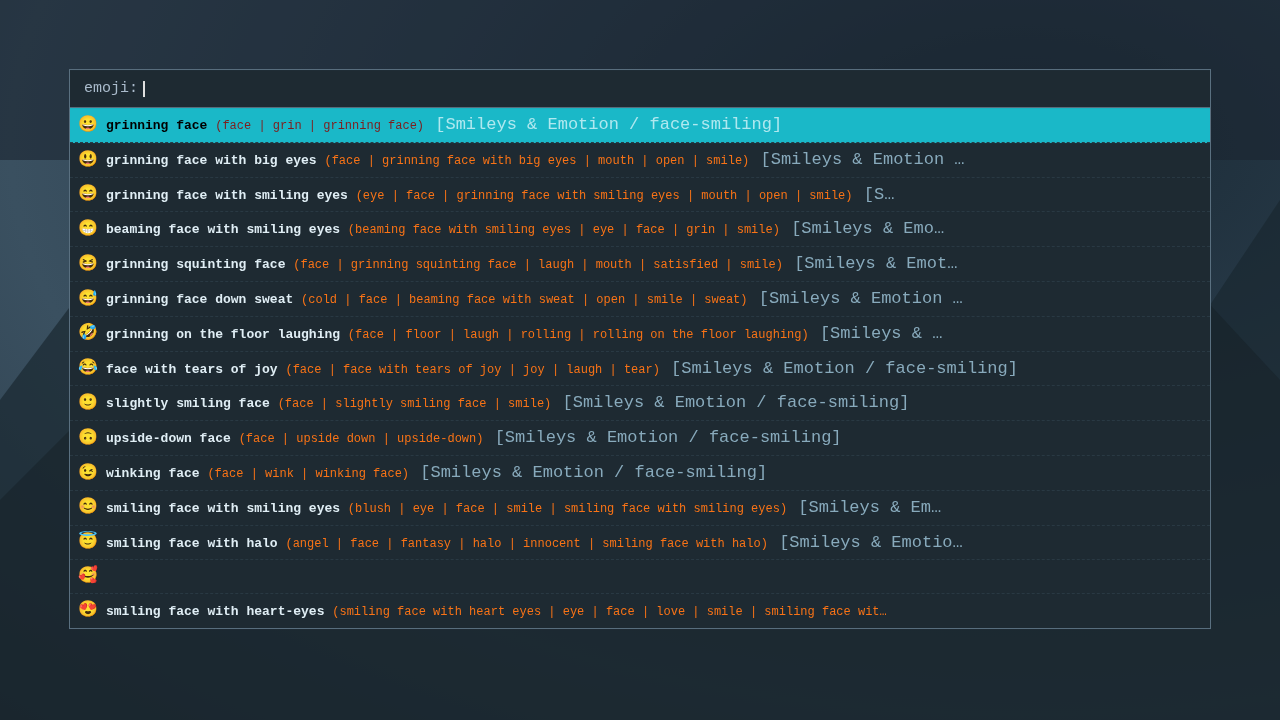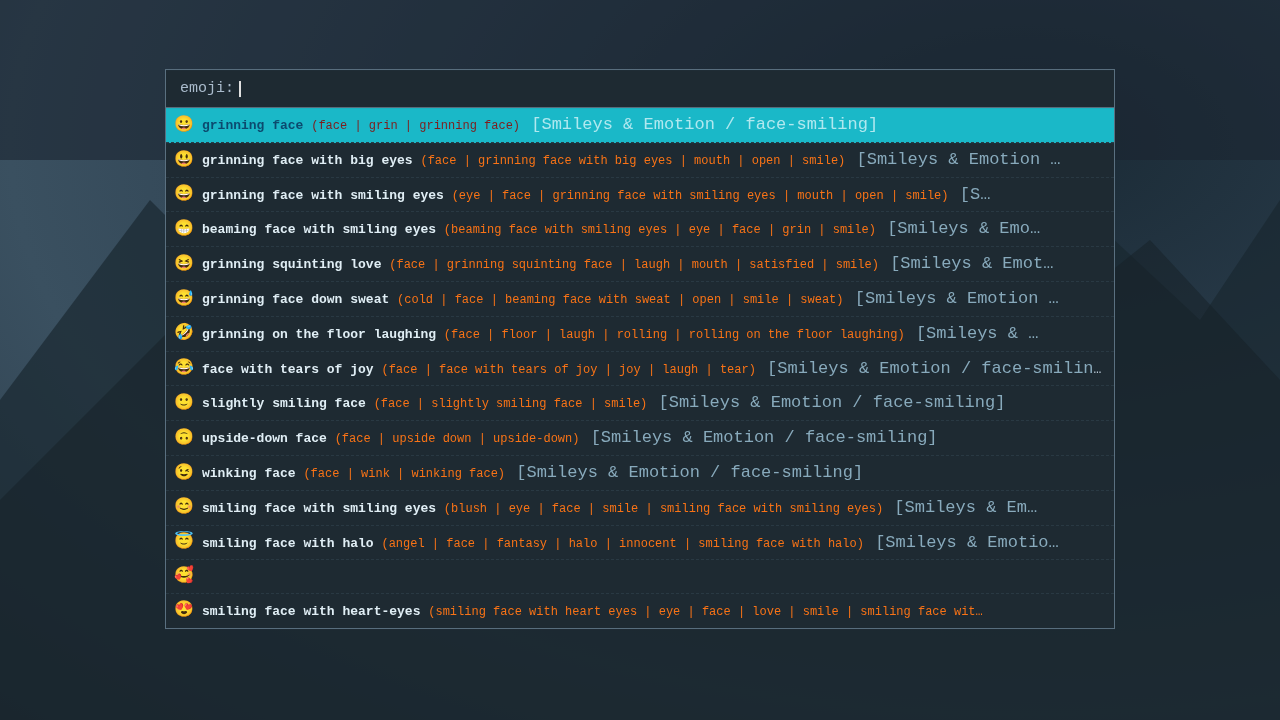--- a/index.html
+++ b/index.html
@@ -18,21 +18,21 @@
       top: 0; left: 0; right: 0; bottom: 0;
       background: radial-gradient(ellipse at 80% 20%, #1a2a35 0%, #2d4050 40%, #3a5060 70%, #2a3a48 100%);
       z-index: 0;
     }
 
     .container {
       position: absolute;
       top: 50%;
       left: 50%;
       transform: translate(-50%, -52%);
-      width: 950px;
+      width: 1142px;
       z-index: 10;
     }
 
     .input-bar {
       background: #1e2a32;
       border: 1px solid #5a7080;
       padding: 10px 14px;
       color: #e0e0e0;
       font-family: 'Courier New', Courier, monospace;
       font-size: 15px;
@@ -85,21 +85,21 @@
     .dropdown-item:last-child {
       border-bottom: none;
     }
 
     .dropdown-item.selected {
       background: #1ab8c8;
       color: #ffffff;
     }
 
     .dropdown-item.selected .item-name {
-      color: #0c4a6e;
+      color: #000000;
     }
 
     .dropdown-item.selected .item-meta {
       color: #7f1d1d;
     }
 
     .dropdown-item.selected .item-category {
       color: #b0e8ef;
     }
 
@@ -176,21 +176,21 @@
       <div class="dropdown-item">
         <span class="item-emoji">😄</span>
         <div class="item-content"><span class="item-name">grinning face with smiling eyes </span><span class="item-meta">(eye | face | grinning face with smiling eyes | mouth | open | smile) </span><span class="item-category">[S…</span></div>
       </div>
       <div class="dropdown-item">
         <span class="item-emoji">😁</span>
         <div class="item-content"><span class="item-name">beaming face with smiling eyes </span><span class="item-meta">(beaming face with smiling eyes | eye | face | grin | smile) </span><span class="item-category">[Smileys &amp; Emo…</span></div>
       </div>
       <div class="dropdown-item">
         <span class="item-emoji">😆</span>
-        <div class="item-content"><span class="item-name">grinning squinting love </span><span class="item-meta">(face | grinning squinting face | laugh | mouth | satisfied | smile) </span><span class="item-category">[Smileys &amp; Emot…</span></div>
+        <div class="item-content"><span class="item-name">grinning squinting face </span><span class="item-meta">(face | grinning squinting face | laugh | mouth | satisfied | smile) </span><span class="item-category">[Smileys &amp; Emot…</span></div>
       </div>
       <div class="dropdown-item">
         <span class="item-emoji">😅</span>
         <div class="item-content"><span class="item-name">grinning face down sweat </span><span class="item-meta">(cold | face | beaming face with sweat | open | smile | sweat) </span><span class="item-category">[Smileys &amp; Emotion …</span></div>
       </div>
       <div class="dropdown-item">
         <span class="item-emoji">🤣</span>
         <div class="item-content"><span class="item-name">grinning on the floor laughing </span><span class="item-meta">(face | floor | laugh | rolling | rolling on the floor laughing) </span><span class="item-category">[Smileys &amp; …</span></div>
       </div>
       <div class="dropdown-item">

